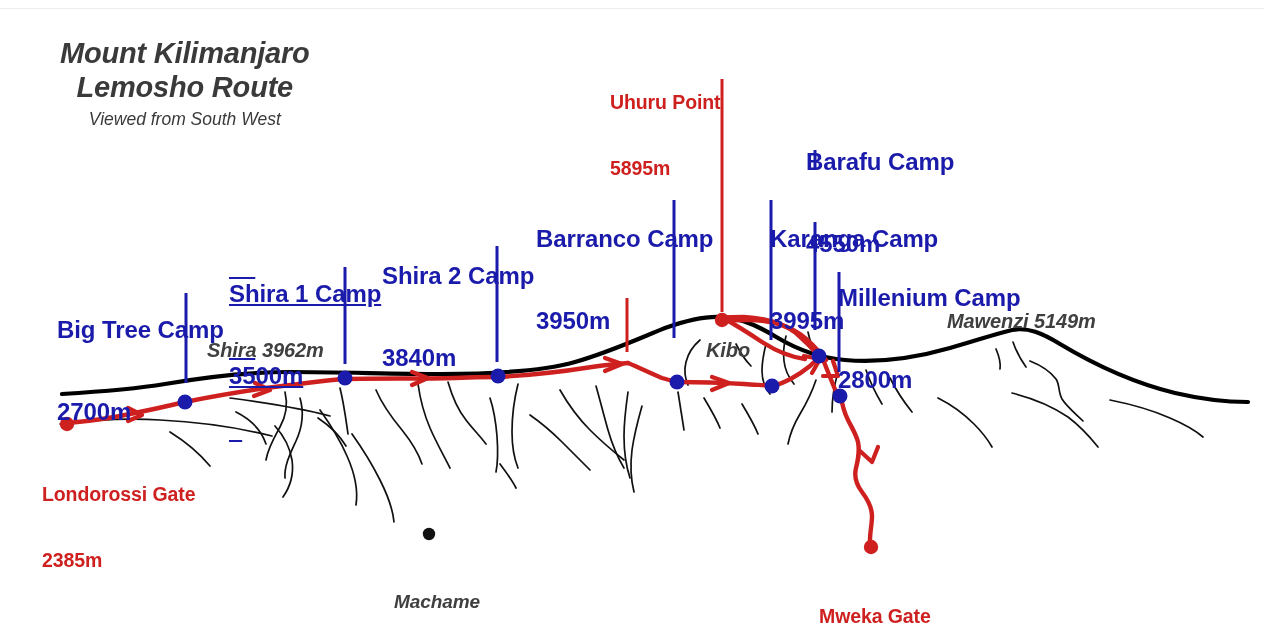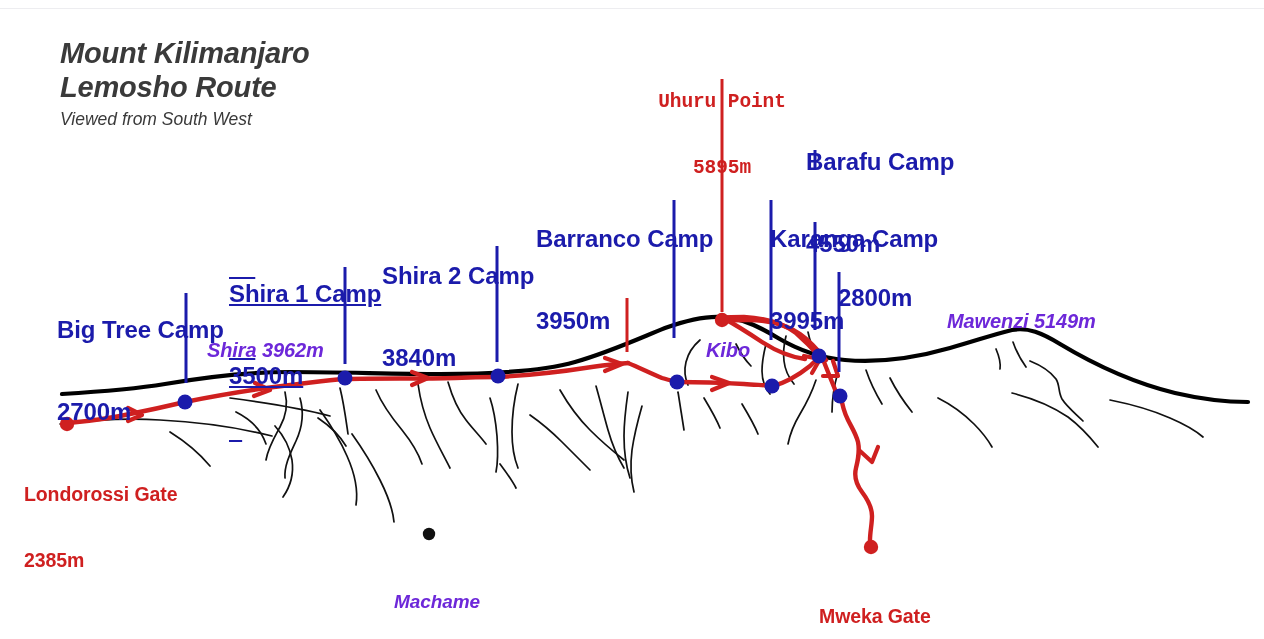--- a/index.html
+++ b/index.html
@@ -10,28 +10,28 @@
     -webkit-font-smoothing:antialiased;
   }
   #stage{position:absolute;left:0;top:0;width:1264px;height:639px;background:#fff;}
   #toprule{position:absolute;left:0;top:8px;width:1264px;height:1px;background:#ededf0;}
   svg#scene{position:absolute;left:0;top:0;width:1264px;height:639px;display:block;}
 
   
   .lbl{position:absolute;white-space:pre;line-height:1.13;letter-spacing:-0.1px;}
   .lbl.blue{color:#1b1bab;font-weight:bold;font-size:24px;}
   .lbl.red{color:#cf2020;font-weight:bold;font-size:19.5px;}
-  .lbl.grey{color:#6d28d9;font-weight:bold;font-style:italic;font-size:20px;}
+  .lbl.grey{color:#404040;font-weight:bold;font-style:italic;font-size:20px;}
   .lbl.grey.small{font-size:19px;}
 
-  #title{position:absolute;left:60px;top:36px;color:#3a3a3a;}
+  #title{position:absolute;left:60px;top:36px;color:#3a3a3a;text-align:center;}
   #title .t1{font-size:29px;font-weight:bold;font-style:italic;line-height:1.18;white-space:pre;letter-spacing:-0.2px;}
   #title .t2{font-size:17.5px;font-weight:normal;font-style:italic;margin-top:5px;white-space:pre;}
 
-  .ctr{text-align:center;font-family:Liberation Mono, monospace;}
+  .ctr{text-align:left;}
 </style>
 </head>
 <body>
 
 <div id="stage">
 
   <div id="toprule"></div>
 
   <svg id="scene" viewBox="0 0 1264 639">
 
@@ -210,30 +210,31 @@
     <div>Shira 2 Camp</div>
     <div>3840m</div>
   </div>
 
   <div class="lbl blue" style="left:229px;top:226px;text-decoration:underline;">
     <div>Shira 1 Camp</div>
     <div>3500m</div>
   </div>
 
   <div class="lbl blue" style="left:838px;top:230px;">
+    <div>Millenium Camp</div>
     <div>2800m</div>
   </div>
 
   <div class="lbl blue" style="left:57px;top:262px;">
     <div>Big Tree Camp</div>
     <div>2700m</div>
   </div>
 
 
-  <div class="lbl red" style="left:24px;top:439px;">
+  <div class="lbl red" style="left:42px;top:439px;">
     <div>Londorossi Gate</div>
     <div>2385m</div>
   </div>
 
   <div class="lbl red" style="left:819px;top:561px;">
     <div>Mweka Gate</div>
     
   </div>
 
   <div class="lbl grey" style="left:207px;top:339px;">Shira 3962m</div>

